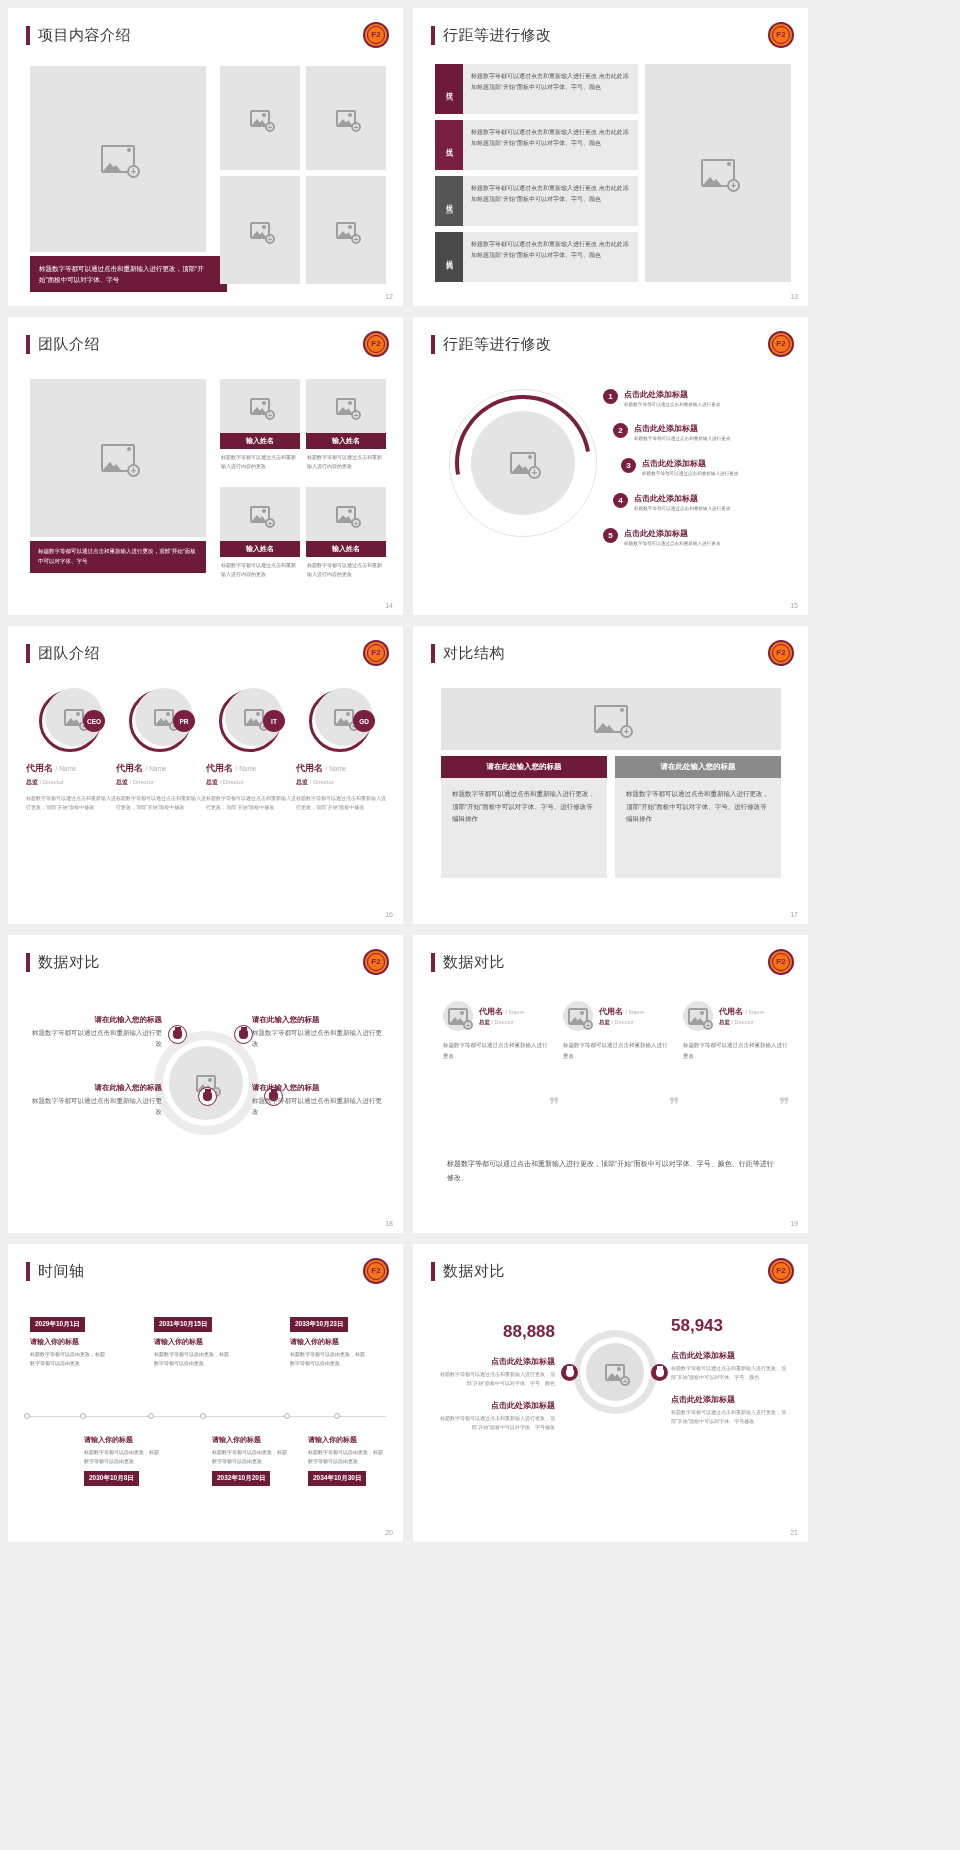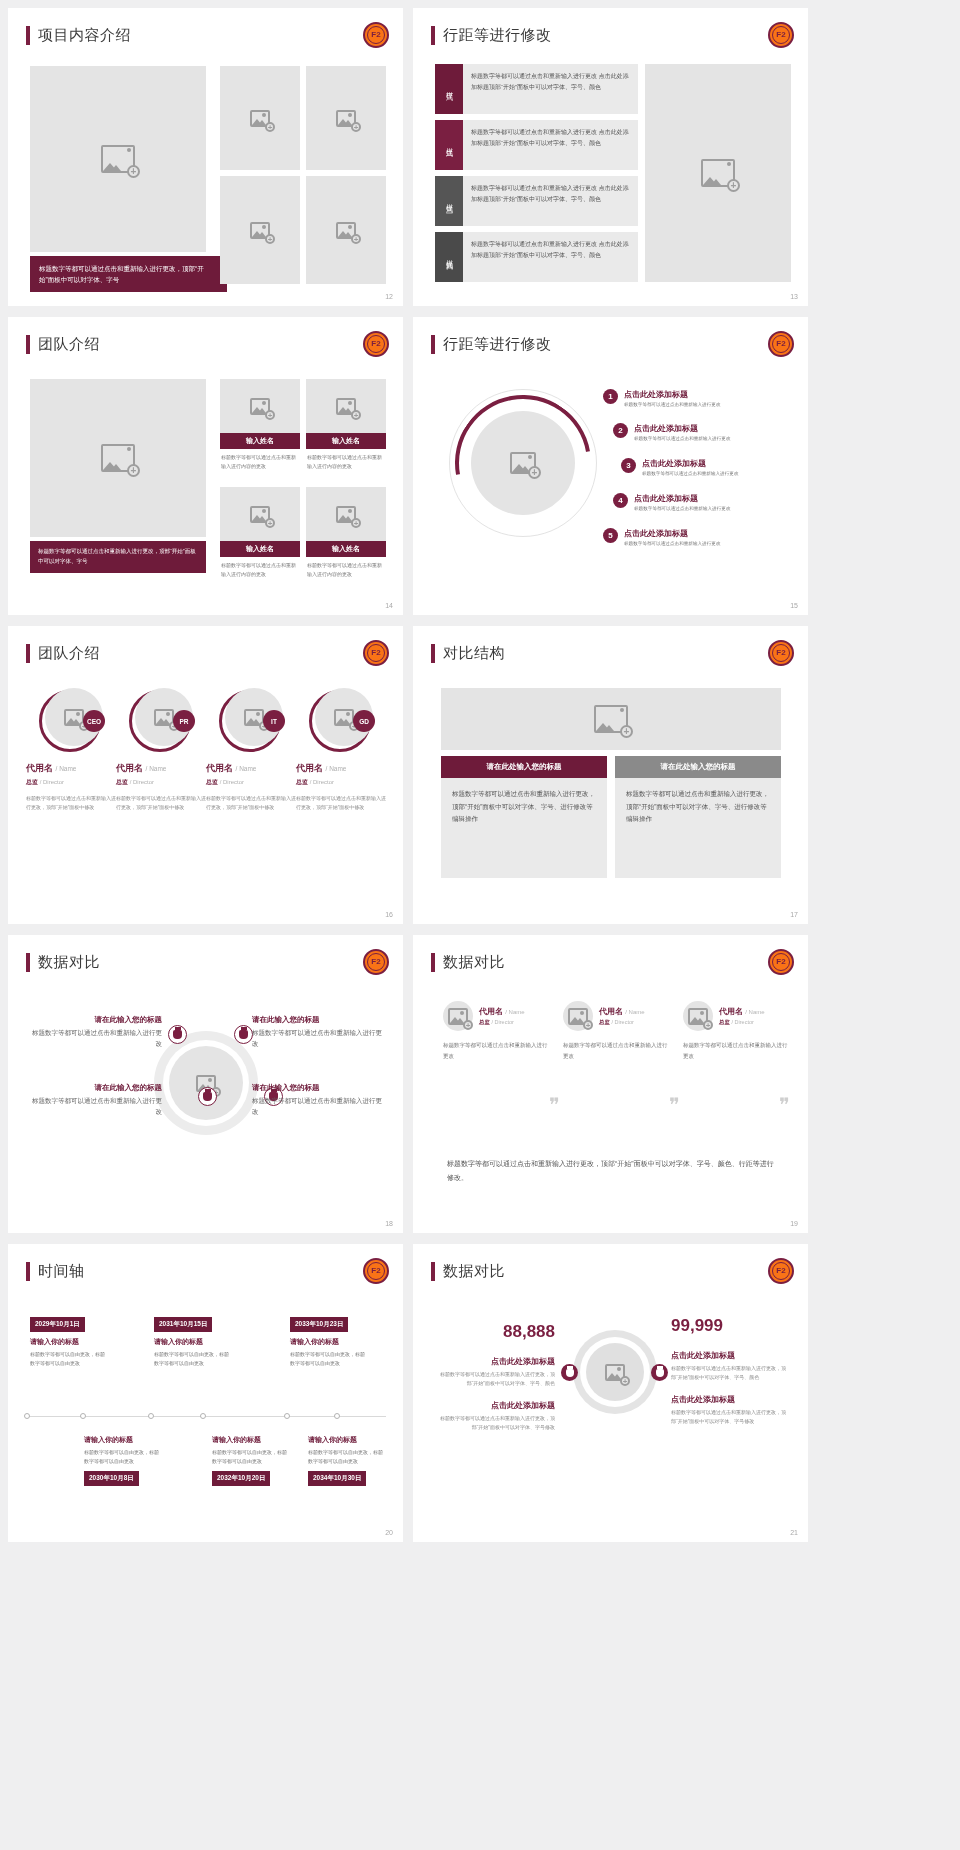--- a/index.html
+++ b/index.html
@@ -737,21 +737,21 @@
         <div class="s21-h">点击此处添加标题</div>
         <div class="s21-d">标题数字等都可以通过点击和重新输入进行更改，顶部“开始”面板中可以对字体、字号、颜色</div>
       </div>
       <div style="margin-top:12px;">
         <div class="s21-h">点击此处添加标题</div>
         <div class="s21-d">标题数字等都可以通过点击和重新输入进行更改，顶部“开始”面板中可以对字体、字号修改</div>
       </div>
     </div>
 
     <div style="position:absolute;left:258px;top:72px;width:118px;">
-      <div class="s21-big">99,999</div>
+      <div class="s21-big">58,943</div>
       <div style="margin-top:14px;">
         <div class="s21-h">点击此处添加标题</div>
         <div class="s21-d">标题数字等都可以通过点击和重新输入进行更改，顶部“开始”面板中可以对字体、字号、颜色</div>
       </div>
       <div style="margin-top:12px;">
         <div class="s21-h">点击此处添加标题</div>
         <div class="s21-d">标题数字等都可以通过点击和重新输入进行更改，顶部“开始”面板中可以对字体、字号修改</div>
       </div>
     </div>
     <div class="pnum">21</div>

